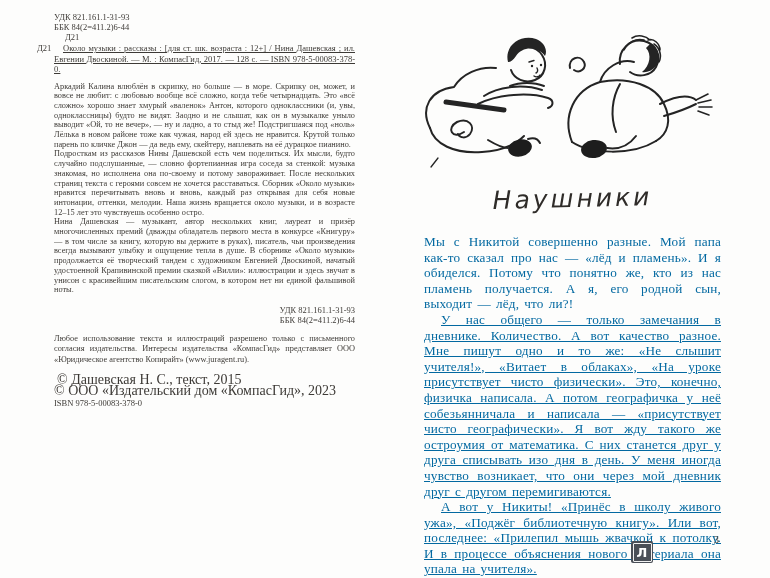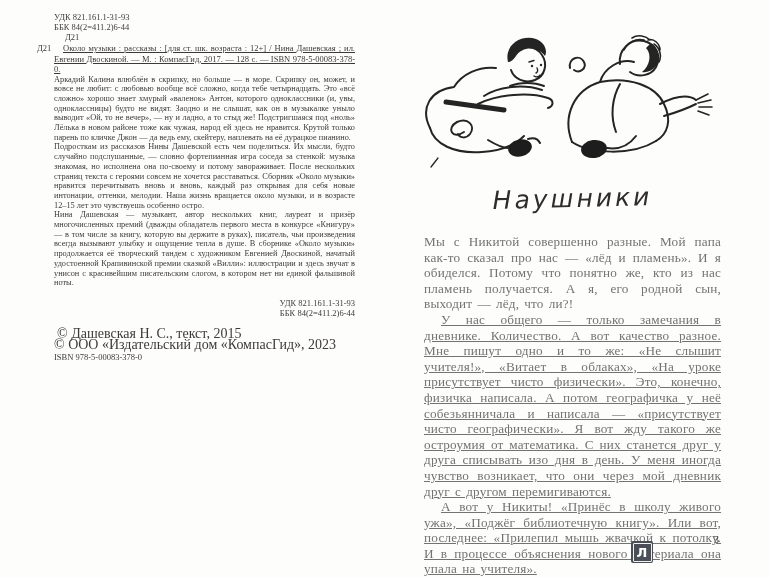--- a/index.html
+++ b/index.html
@@ -14,41 +14,41 @@
   }
 
   
   .left-page { position: absolute; left: 54px; top: 12px; width: 301px; }
   .imprint-top { font-size: 8.5px; line-height: 10px; }
   .imprint-top .d21 { padding-left: 11px; }
   .author-heading { margin-top: 21px; font-size: 8.5px; line-height: 10.5px; }
   .bib-row { display: flex; margin-left: -17px; margin-top: 1px; font-size: 8.5px; line-height: 10.5px; }
   .bib-code { width: 17px; flex: none; }
   .bib-text { flex: 1; text-align: justify; text-indent: 9px; text-decoration: underline; }
-  .annotation { font-size: 8.3px; line-height: 9.7px; text-align: justify; }
+  .annotation { margin-top: 7px; font-size: 8.3px; line-height: 9.7px; text-align: justify; }
   .annotation p { margin: 0; }
   .imprint-right { margin-top: 10px; text-align: right; font-size: 8.5px; line-height: 10.5px; }
   .legal { margin: 8px 0 0 0; font-size: 8.3px; line-height: 10.5px; text-align: justify; }
   .copyrights { margin-top: 9px; font-size: 14px; line-height: 11px; }
   .copyrights .c1 { padding-left: 3px; }
   .isbn-line { margin-top: 2px; text-align: left; font-size: 8.5px; }
 
   
   .right-page { position: absolute; left: 424px; top: 24px; width: 297px; }
   .illustration svg { display: block; width: 297px; height: 150px; }
   .story-title {
     margin-top: 10px; text-align: center;
     font-family: "DejaVu Sans", sans-serif; font-style: italic;
     font-size: 25px; letter-spacing: 3px; color: #2f2c29;
     transform: rotate(-1.5deg);
   }
   .story-text {
     margin-top: 21px;
     font-size: 13.2px; line-height: 15.6px;
-    text-align: justify; color: #737373;
+    text-align: justify; color: #0369a1;
     letter-spacing: 0.2px; word-spacing: 1.6px;
   }
   .story-text p { margin: 0; }
   .story-text p.indent { text-indent: 17px; text-decoration: underline; }
 
   .page-number {
     position: absolute; left: 695px; top: 534px; width: 24px;
     font-size: 10.5px; color: #35322d; text-align: right;
   }
 
@@ -89,20 +89,21 @@
     <p>Аркадий Калина влюблён в скрипку, но больше — в море. Скрипку он, может, и вовсе не любит: с любовью вообще всё сложно, когда тебе четырнадцать. Это «всё сложно» хорошо знает хмурый «валенок» Антон, которого одноклассники (и, увы, одноклассницы) будто не видят. Заодно и не слышат, как он в музыкалке уныло выводит «Ой, то не вечер», — ну и ладно, а то стыд же! Подстригшаяся под «ноль» Лёлька в новом районе тоже как чужая, народ ей здесь не нравится. Крутой только парень по кличке Джон — да ведь ему, скейтеру, наплевать на её дурацкое пианино.</p>
     <p>Подросткам из рассказов Нины Дашевской есть чем поделиться. Их мысли, будто случайно подслушанные, — словно фортепианная игра соседа за стенкой: музыка знакомая, но исполнена она по-своему и потому завораживает. После нескольких страниц текста с героями совсем не хочется расставаться. Сборник «Около музыки» нравится перечитывать вновь и вновь, каждый раз открывая для себя новые интонации, оттенки, мелодии. Наша жизнь вращается около музыки, и в возрасте 12–15 лет это чувствуешь особенно остро.</p>
     <p>Нина Дашевская — музыкант, автор нескольких книг, лауреат и призёр многочисленных премий (дважды обладатель первого места в конкурсе «Книгуру» — в том числе за книгу, которую вы держите в руках), писатель, чьи произведения всегда вызывают улыбку и ощущение тепла в душе. В сборнике «Около музыки» продолжается её творческий тандем с художником Евгенией Двоскиной, начатый удостоенной Крапивинской премии сказкой «Вилли»: иллюстрации и здесь звучат в унисон с красивейшим писательским слогом, в котором нет ни единой фальшивой ноты.</p>
   </div>
 
   <div class="imprint-right">
     <div>УДК 821.161.1-31-93</div>
     <div>ББК 84(2=411.2)6-44</div>
   </div>
 
+  <p class="legal">Любое использование текста и иллюстраций разрешено только с письменного согласия издательства. Интересы издательства «КомпасГид» представляет ООО «Юридическое агентство Копирайт» (www.juragent.ru).</p>
 
   <div class="copyrights">
     <div class="c1">© Дашевская Н. С., текст, 2015</div>
     <div>© ООО «Издательский дом «КомпасГид», 2023</div>
   </div>
 
   <div class="isbn-line">ISBN 978-5-00083-378-0</div>
 </div>
 
 <div class="right-page">

